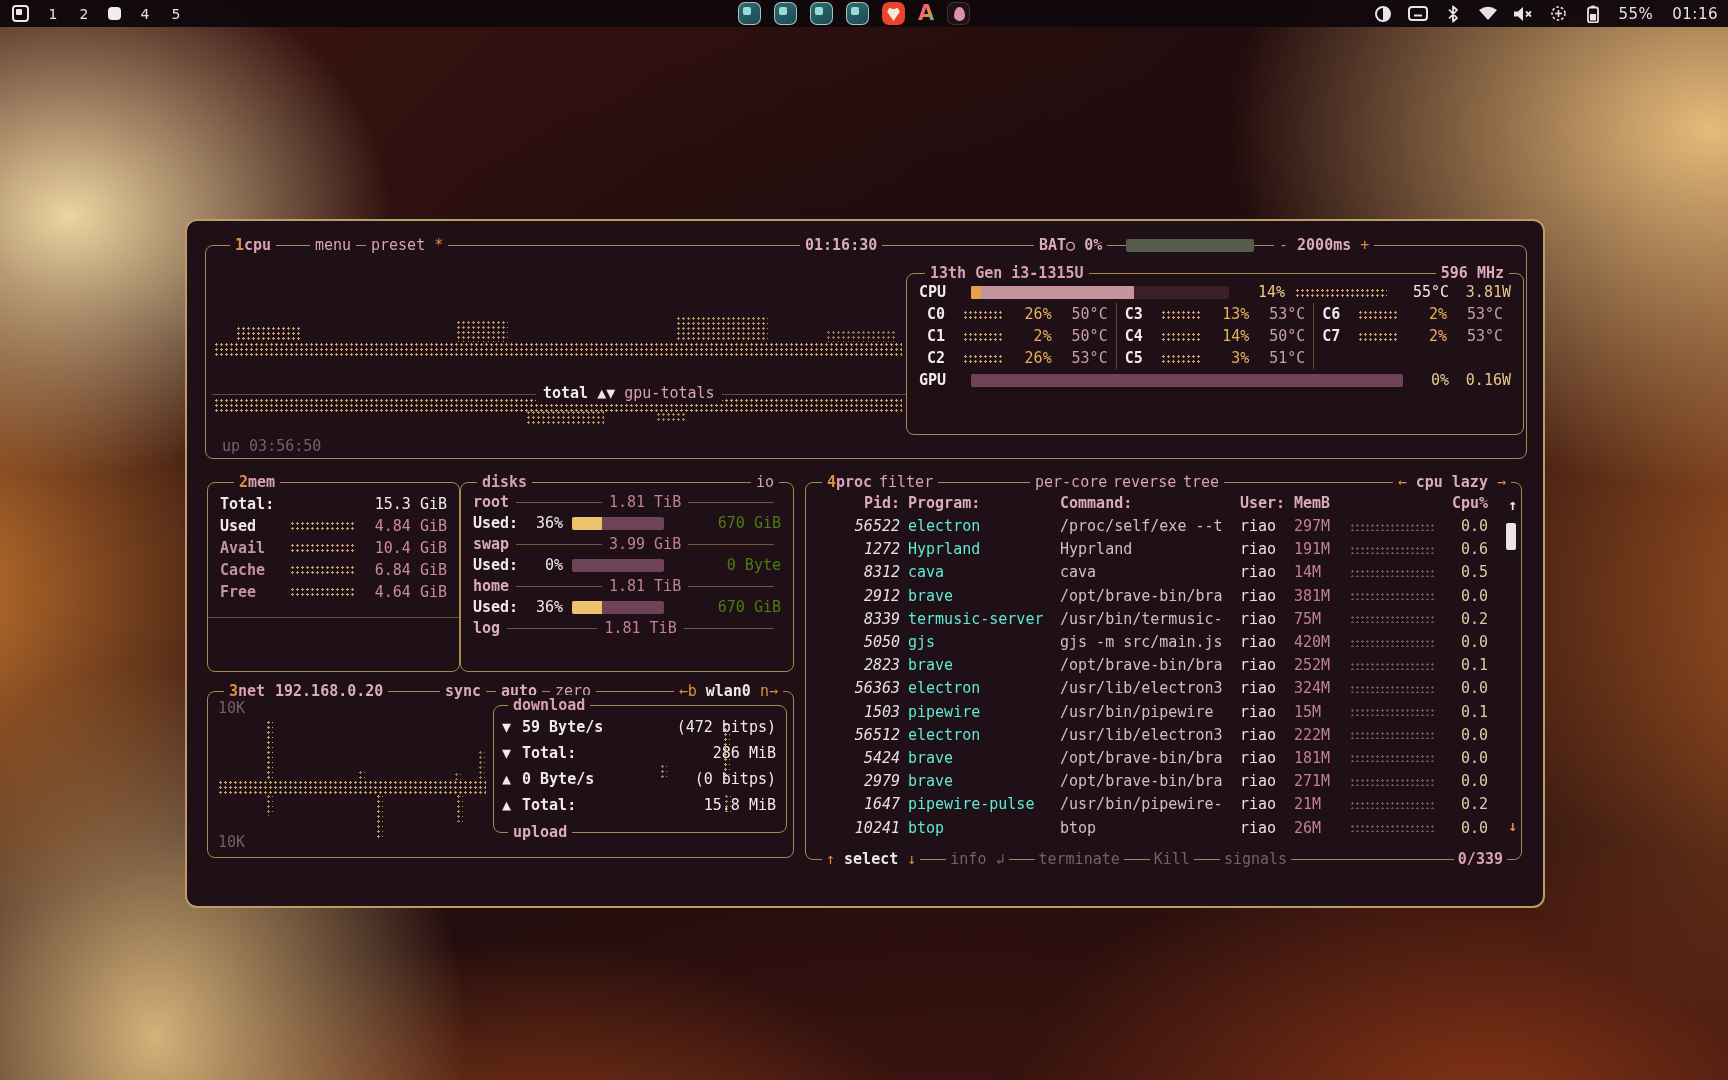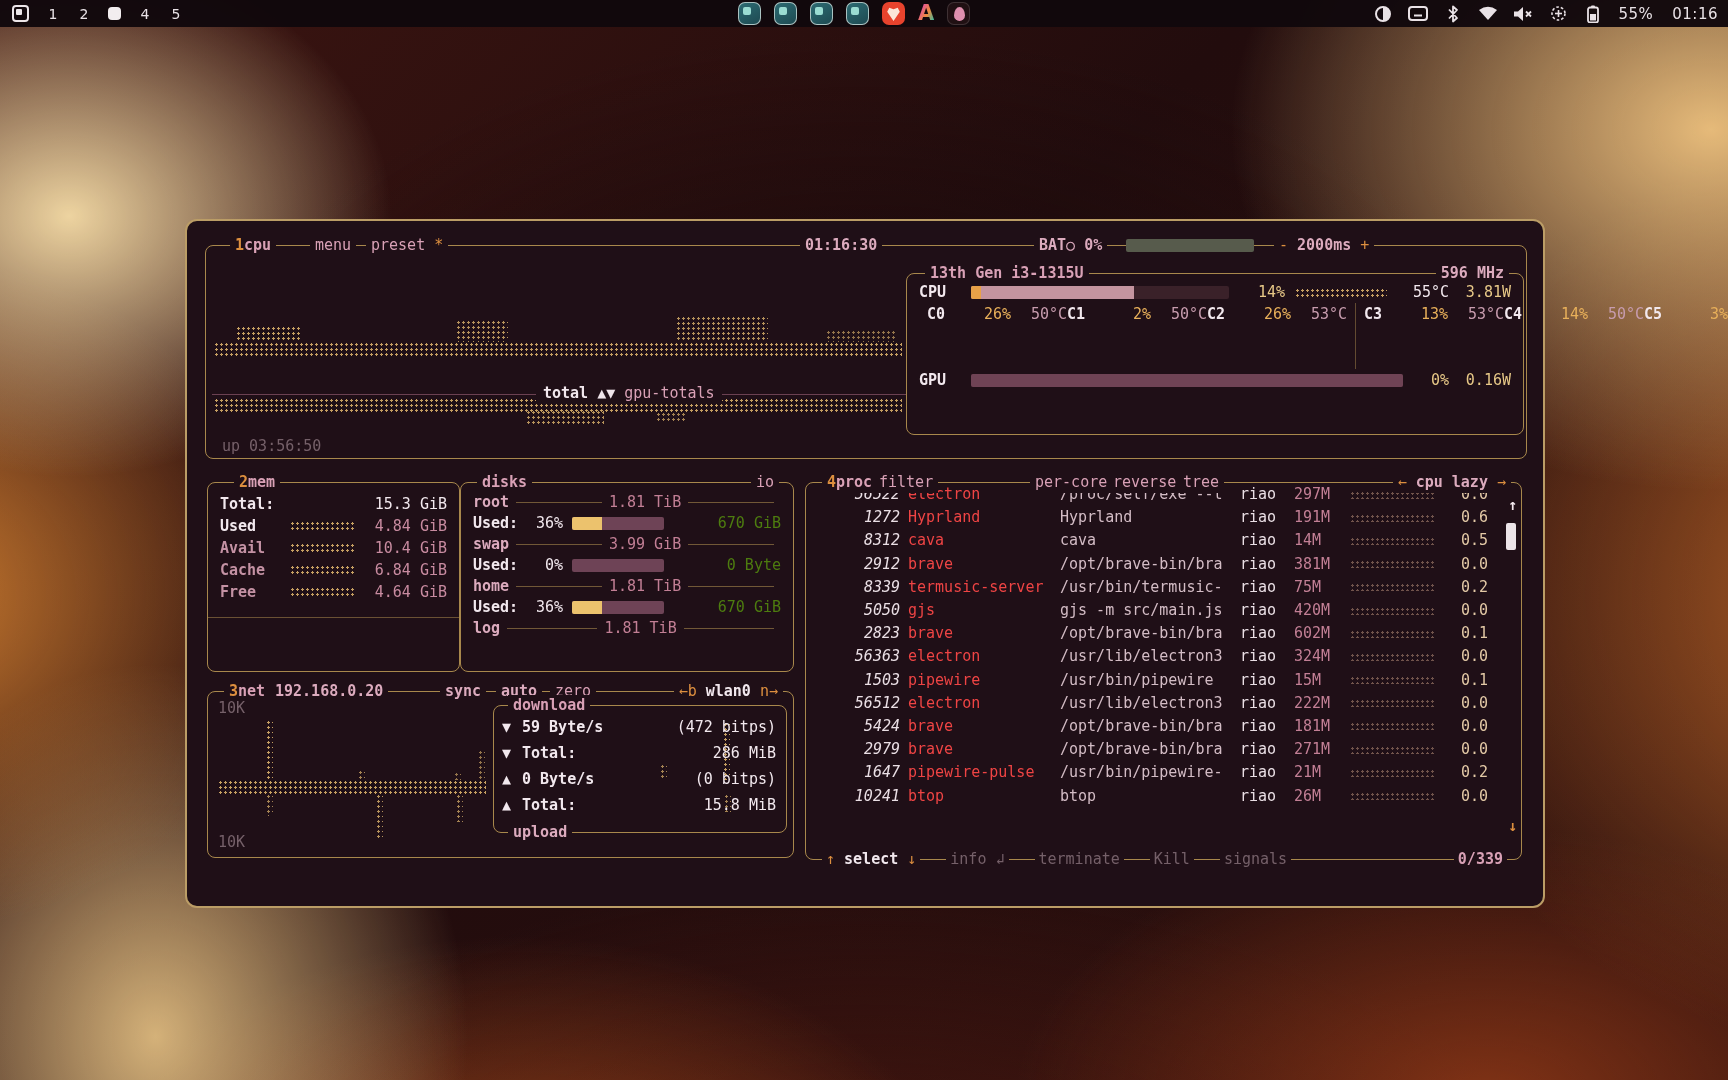--- a/index.html
+++ b/index.html
@@ -66,21 +66,21 @@
   .cpu-div-label{ position:absolute; left:330px; top:137px; background:#1f0f17; padding:0 7px; }
   .uptime{ position:absolute; left:16px; top:190px; color:#756069; }
   .cpuinfo{ position:absolute; left:700px; top:27px; width:618px; height:162px;
     border:1.5px solid #a8884c; border-radius:8px; padding:7px 12px 6px 12px; }
   .ci-row{ display:flex; align-items:center; height:22px; }
   .ci-bar{ flex:1; height:13px; background:#3a2129; border-radius:2px; margin:0 10px; position:relative; overflow:hidden; }
   .ci-bar .head{ position:absolute; left:0; top:0; bottom:0; background:#e8a148; }
   .ci-bar .body{ position:absolute; top:0; bottom:0; background:#c4949f; }
   .gpu-fill{ position:absolute; left:0; top:0; bottom:0; background:#6f4355; }
   .cores{ display:flex; height:66px; }
-  .core-col{ flex:1; display:flex; flex-direction:row; padding:0 8px; }
+  .core-col{ flex:1; display:flex; flex-direction:column; padding:0 8px; }
   .core-col + .core-col{ border-left:1.5px solid rgba(168,136,76,.5); }
   .core-row{ display:flex; align-items:center; height:22px; }
   .core-name{ width:30px; color:#f2e8ee; font-weight:bold; }
   .core-dots{ flex:1; height:9px; margin:0 6px; }
   .core-pct{ width:42px; text-align:right; color:#e8b05a; }
   .core-temp{ width:56px; text-align:right; color:#c79cae; }
   .load-row{ justify-content:flex-end; gap:12px; padding-right:4px; }
   
   .mem-rows{ padding:10px 12px 0 12px; }
   .mem-row{ display:flex; align-items:center; height:22px; }
@@ -112,21 +112,21 @@
   
   .proc-head{ display:flex; align-items:center; height:24px; margin:8px 6px 0 10px;
     color:#dcabbe; font-weight:bold; }
   .c-pid{ width:92px; text-align:right; padding-right:8px; }
   .c-prog{ width:152px; } .c-cmd{ width:180px; } .c-user{ width:54px; }
   .c-mem{ width:56px; } .c-dots{ width:86px; height:8px; margin-right:6px; }
   .c-cpu{ width:46px; text-align:right; }
   .proc-rows{ margin:0 6px 0 10px; }
   .p-row{ display:flex; align-items:center; height:23.2px; }
   .p-pid{ width:92px; text-align:right; padding-right:8px; color:#eadfe5;font-style:italic; }
-  .p-prog{ width:152px; color:#ef4444; white-space:nowrap; overflow:hidden; }
+  .p-prog{ width:152px; color:#5eead4; white-space:nowrap; overflow:hidden; }
   .p-cmd{ width:180px; color:#d3bcc5; white-space:nowrap; overflow:hidden; }
   .p-user{ width:54px; color:#eadfe5; }
   .p-mem{ width:56px; color:#c27f95; }
   .p-cpu{ width:46px; text-align:right; color:#e3c9a6; }
   .scroll-thumb{ position:absolute; right:5px; top:40px; width:10px; height:27px; background:#ece4e8; border-radius:2px; }
   .scroll-arrow-up{ position:absolute; right:4px; top:12px; color:#f2e8ee; font-weight:bold; }
   .scroll-arrow-dn{ position:absolute; right:4px; bottom:22px; color:#dd8f3f; font-weight:bold; }
   .proc-footer{ position:absolute; left:16px; right:14px; bottom:-11px; display:flex; gap:26px; }
   .pf-item{ background:#1f0f17; padding:0 4px; white-space:nowrap; }
   .pf-count{ margin-left:auto; background:#1f0f17; padding:0 4px; color:#d9a1b6; font-weight:bold; }
@@ -458,20 +458,29 @@
   </div>
 
   <div class="box" style="left:618px; top:261px; width:717px; height:378px;">
     <span class="btitle" style="left:16px;"><span class="sup">4</span><span>proc</span></span>
     <span class="on-border top-b pink" style="left:68px;">filter</span>
     <span class="on-border top-b pink" style="left:224px;">per-core</span>
     <span class="on-border top-b pink" style="left:302px;">reverse</span>
     <span class="on-border top-b pink" style="left:372px;">tree</span>
     <span class="on-border top-b" style="right:10px;"><span class="orange">←</span> <span class="pinkb">cpu lazy</span> <span class="orange">→</span></span>
 
+    <div class="proc-head">
+      <span class="c-pid">Pid:</span>
+      <span class="c-prog">Program:</span>
+      <span class="c-cmd">Command:</span>
+      <span class="c-user">User:</span>
+      <span class="c-mem">MemB</span>
+      <span class="c-dots"></span>
+      <span class="c-cpu">Cpu%</span>
+    </div>
     <div class="proc-rows" id="proc-rows">
         <div class="p-row">
           <span class="p-pid">56522</span>
           <span class="p-prog">electron</span>
           <span class="p-cmd">/proc/self/exe --t</span>
           <span class="p-user">riao</span>
           <span class="p-mem">297M</span>
           <span class="c-dots dots-dim"></span>
           <span class="p-cpu">0.0</span>
         </div>
@@ -518,21 +527,21 @@
           <span class="p-user">riao</span>
           <span class="p-mem">420M</span>
           <span class="c-dots dots-dim"></span>
           <span class="p-cpu">0.0</span>
         </div>
         <div class="p-row">
           <span class="p-pid">2823</span>
           <span class="p-prog">brave</span>
           <span class="p-cmd">/opt/brave-bin/bra</span>
           <span class="p-user">riao</span>
-          <span class="p-mem">602M</span>
+          <span class="p-mem">252M</span>
           <span class="c-dots dots-dim"></span>
           <span class="p-cpu">0.1</span>
         </div>
         <div class="p-row">
           <span class="p-pid">56363</span>
           <span class="p-prog">electron</span>
           <span class="p-cmd">/usr/lib/electron3</span>
           <span class="p-user">riao</span>
           <span class="p-mem">324M</span>
           <span class="c-dots dots-dim"></span>

